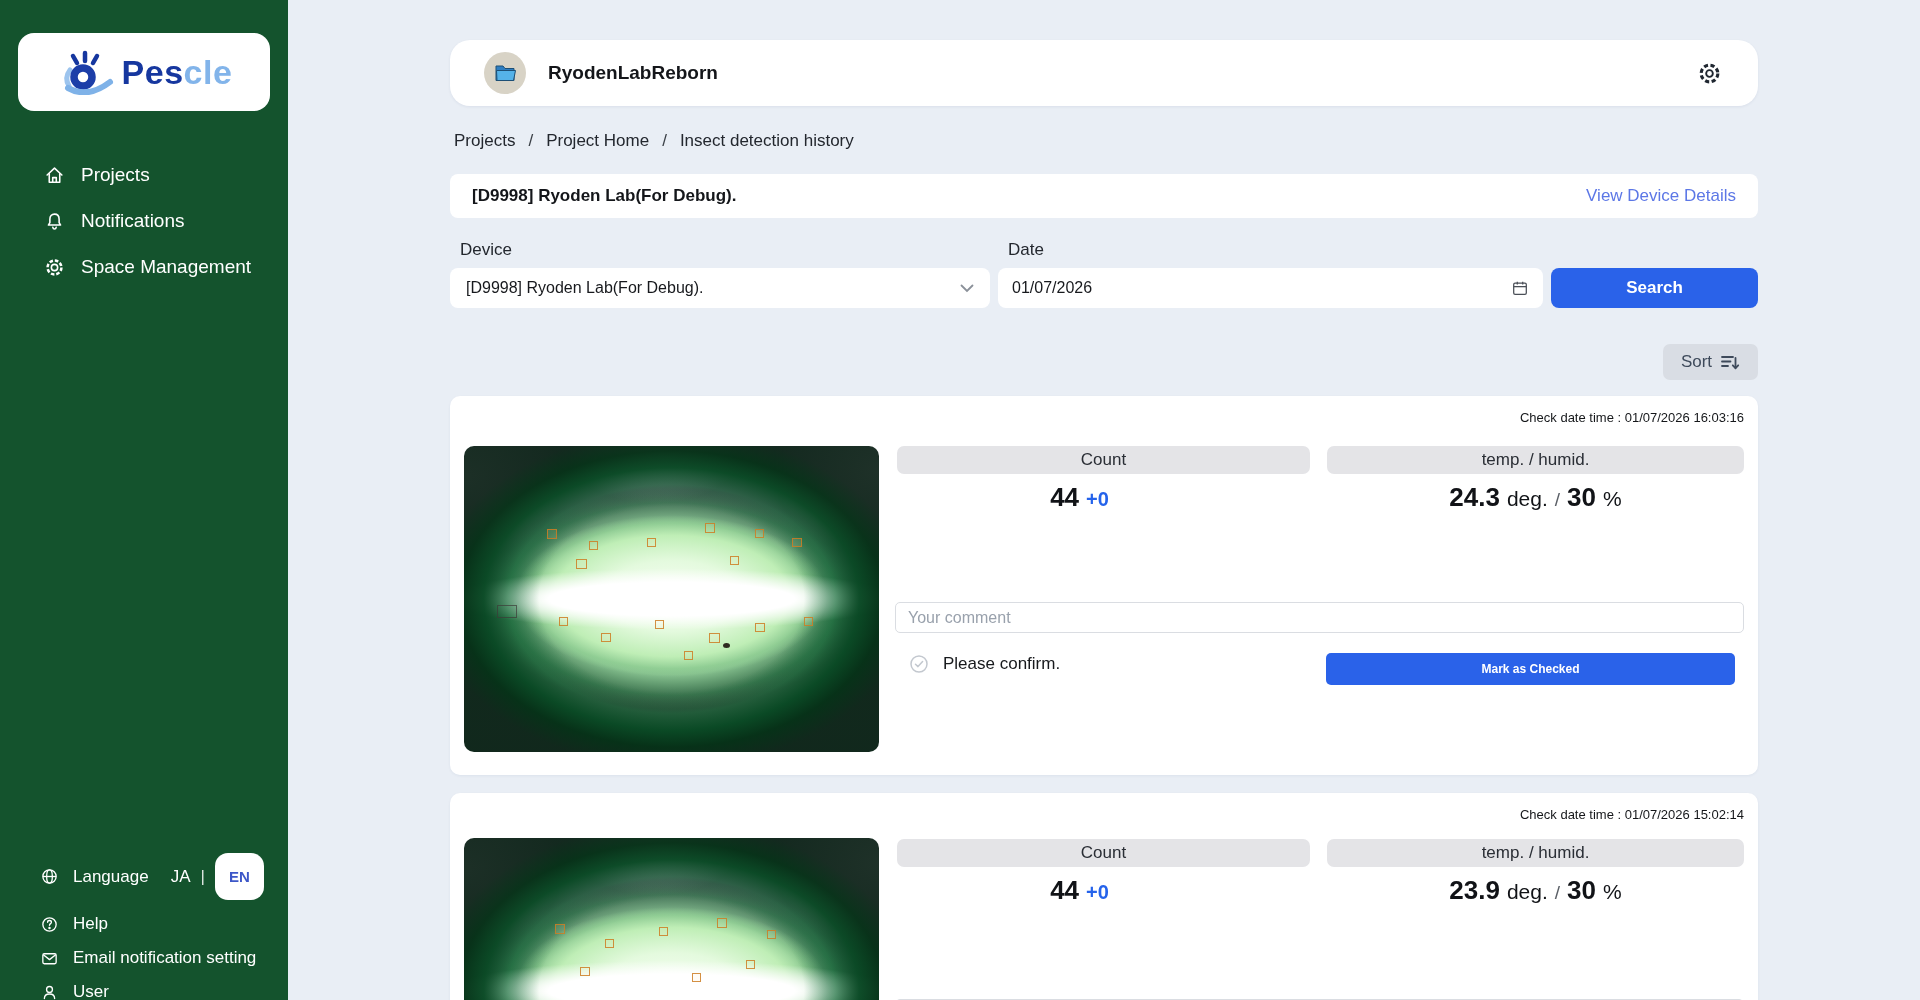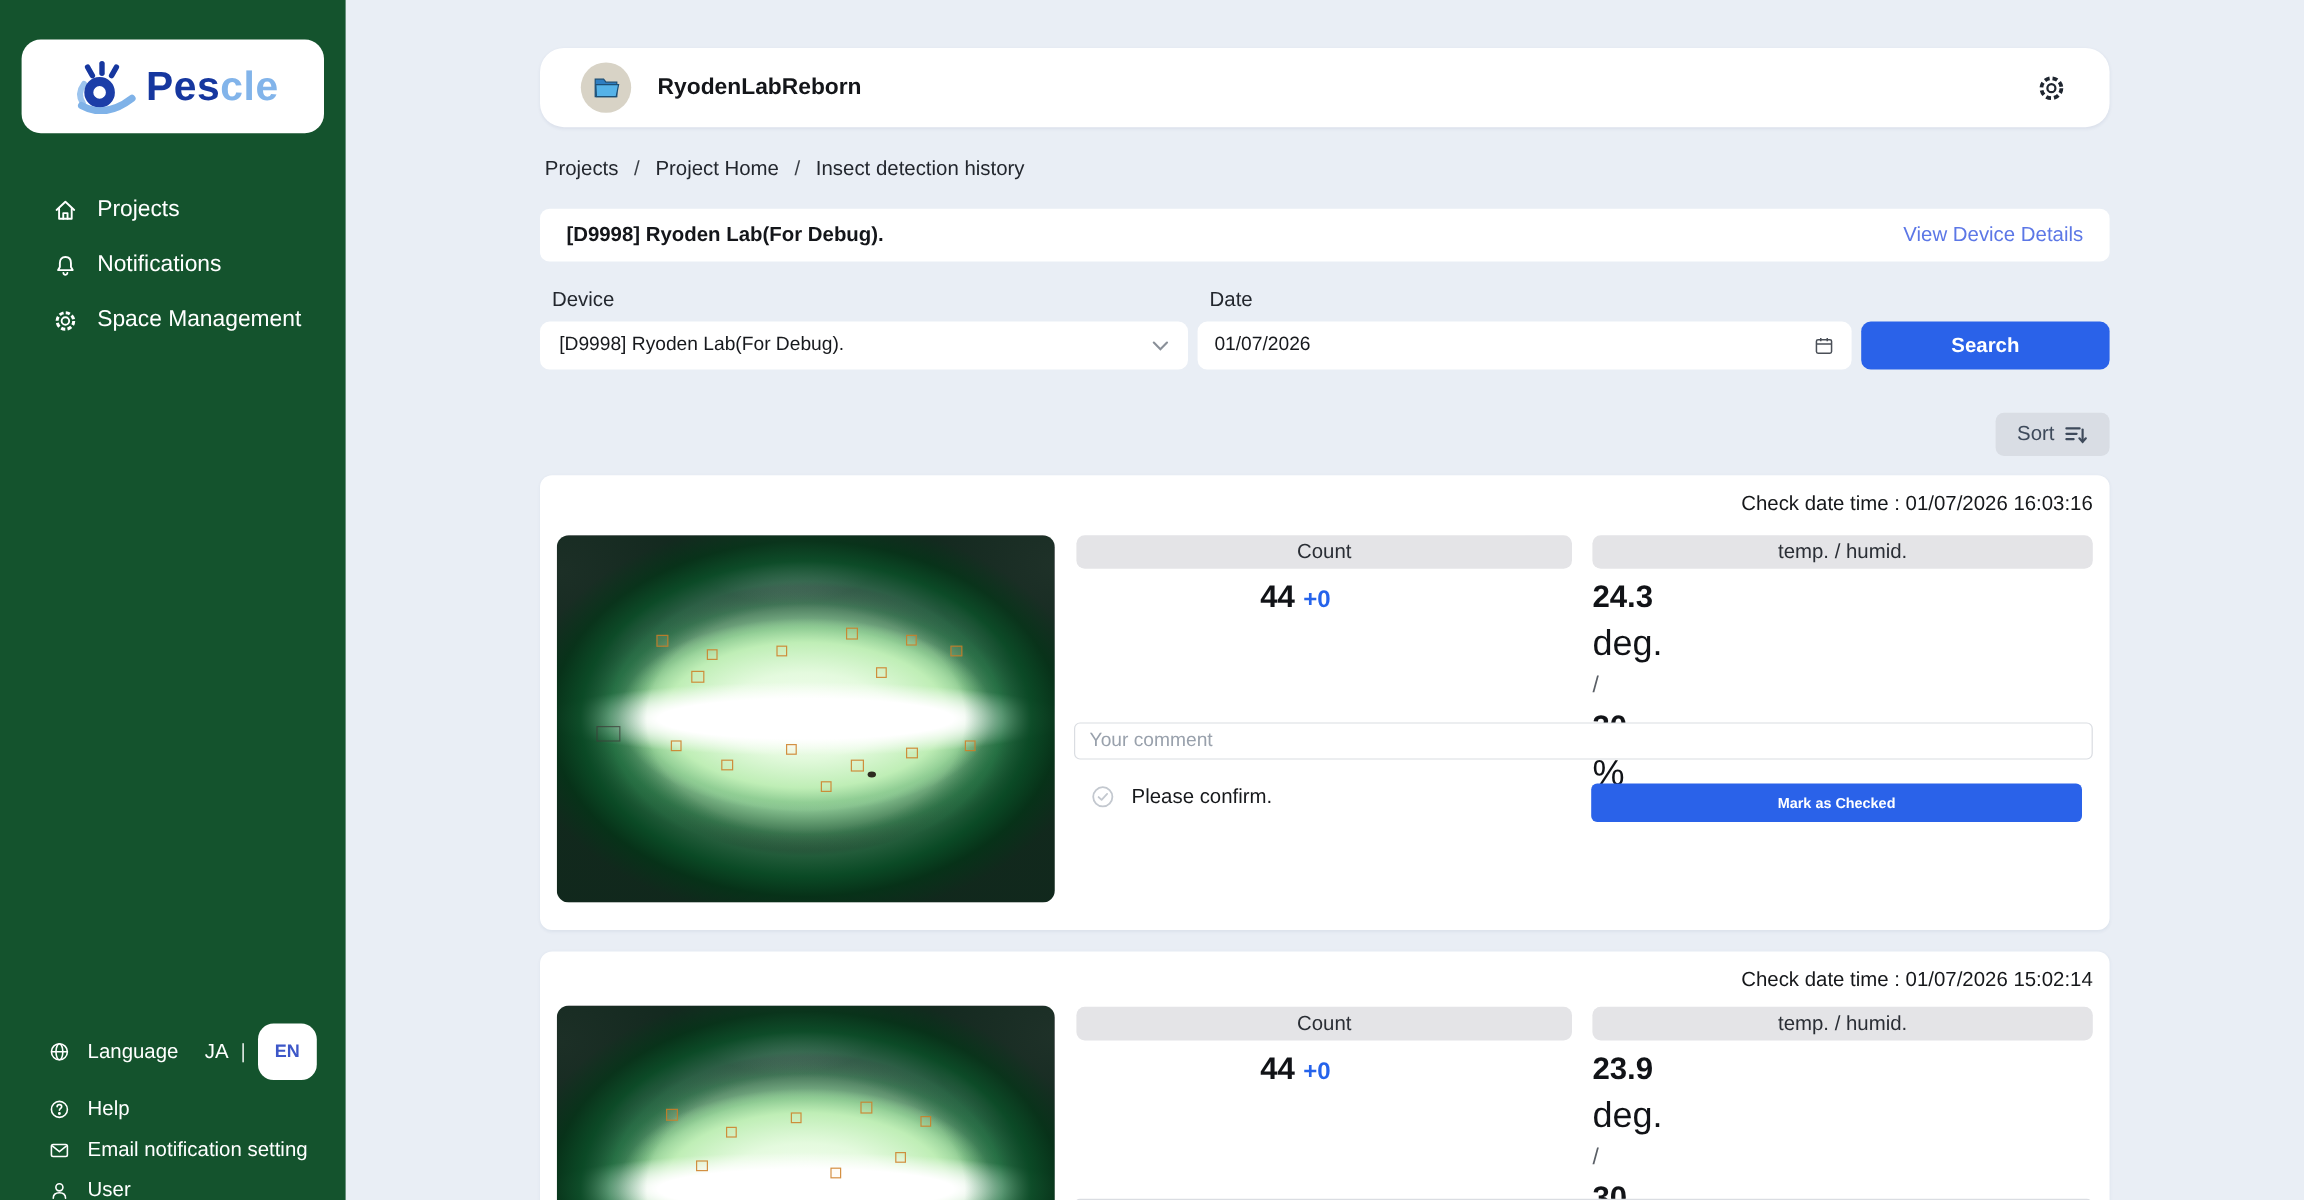--- a/index.html
+++ b/index.html
@@ -52,30 +52,30 @@
                 border:none; border-radius:8px; font-size:17px; font-weight:bold; font-family:inherit; cursor:pointer; }
 
   .sort-btn { position:absolute; top:344px; left:1213px; width:95px; height:36px; background:#D9DDE4; border:none;
               border-radius:7px; display:flex; align-items:center; justify-content:center; gap:8px;
               font-size:17px; color:#3E4A5B; font-family:inherit; cursor:pointer; }
 
   
   .card { position:absolute; left:0; width:1308px; height:379px; background:#fff; border-radius:10px;
           box-shadow:0 1px 3px rgba(25,45,95,.06); }
   .card-1 { top:396px; } .card-2 { top:793px; }
-  .check-date { position:absolute; top:14px; right:14px; font-size:17px; color:#15171A; }
+  .check-date { position:absolute; top:14px; right:14px; font-size:13px; color:#15171A; }
   .col-head { position:absolute; height:28px; background:#E4E4E7; border-radius:7px; display:flex;
               align-items:center; justify-content:center; font-size:17px; color:#2A2E35; }
   .count-head { left:447px; width:413px; } .temp-head { left:877px; width:417px; }
   .card-1 .col-head { top:50px; } .card-2 .col-head { top:46px; }
   .val-row { position:absolute; display:flex; align-items:baseline; justify-content:center; gap:7px; }
-  .count-val { left:423px; width:413px;text-align:center; } .temp-val { left:877px; width:417px;flex-direction:column; }
+  .count-val { left:423px; width:413px;text-align:center; } .temp-val { left:877px; width:417px; }
   .card-1 .val-row { top:86px; } .card-2 .val-row { top:82px; }
   .big { font-size:26px; font-weight:bold; color:#111317; }
-  .unit { font-size:30px; color:#111317; }
+  .unit { font-size:21px; color:#111317; }
   .delta { font-size:20px; color:#2563EB; font-weight:bold; }
   .vslash { font-size:19px; color:#5A5F66; }
   .comment-input { position:absolute; left:445px; width:849px; height:31px; border:1px solid #DADDE2; border-radius:5px;
                    font-size:16px; font-family:inherit; padding:0 12px; color:#17191D; outline:none; }
   .comment-input::placeholder { color:#99A1AC; }
   .card-1 .comment-input { top:206px; } .card-2 .comment-input { top:206px; }
   .confirm-row { position:absolute; left:459px; top:258px; display:flex; align-items:center; gap:14px;
                  font-size:17px; color:#17191C; }
   .mark-btn { position:absolute; left:876px; top:257px; width:409px; height:32px; background:#2A62E9; color:#fff;
               border:none; border-radius:5px; font-size:12px; font-weight:bold; font-family:inherit; cursor:pointer; }

